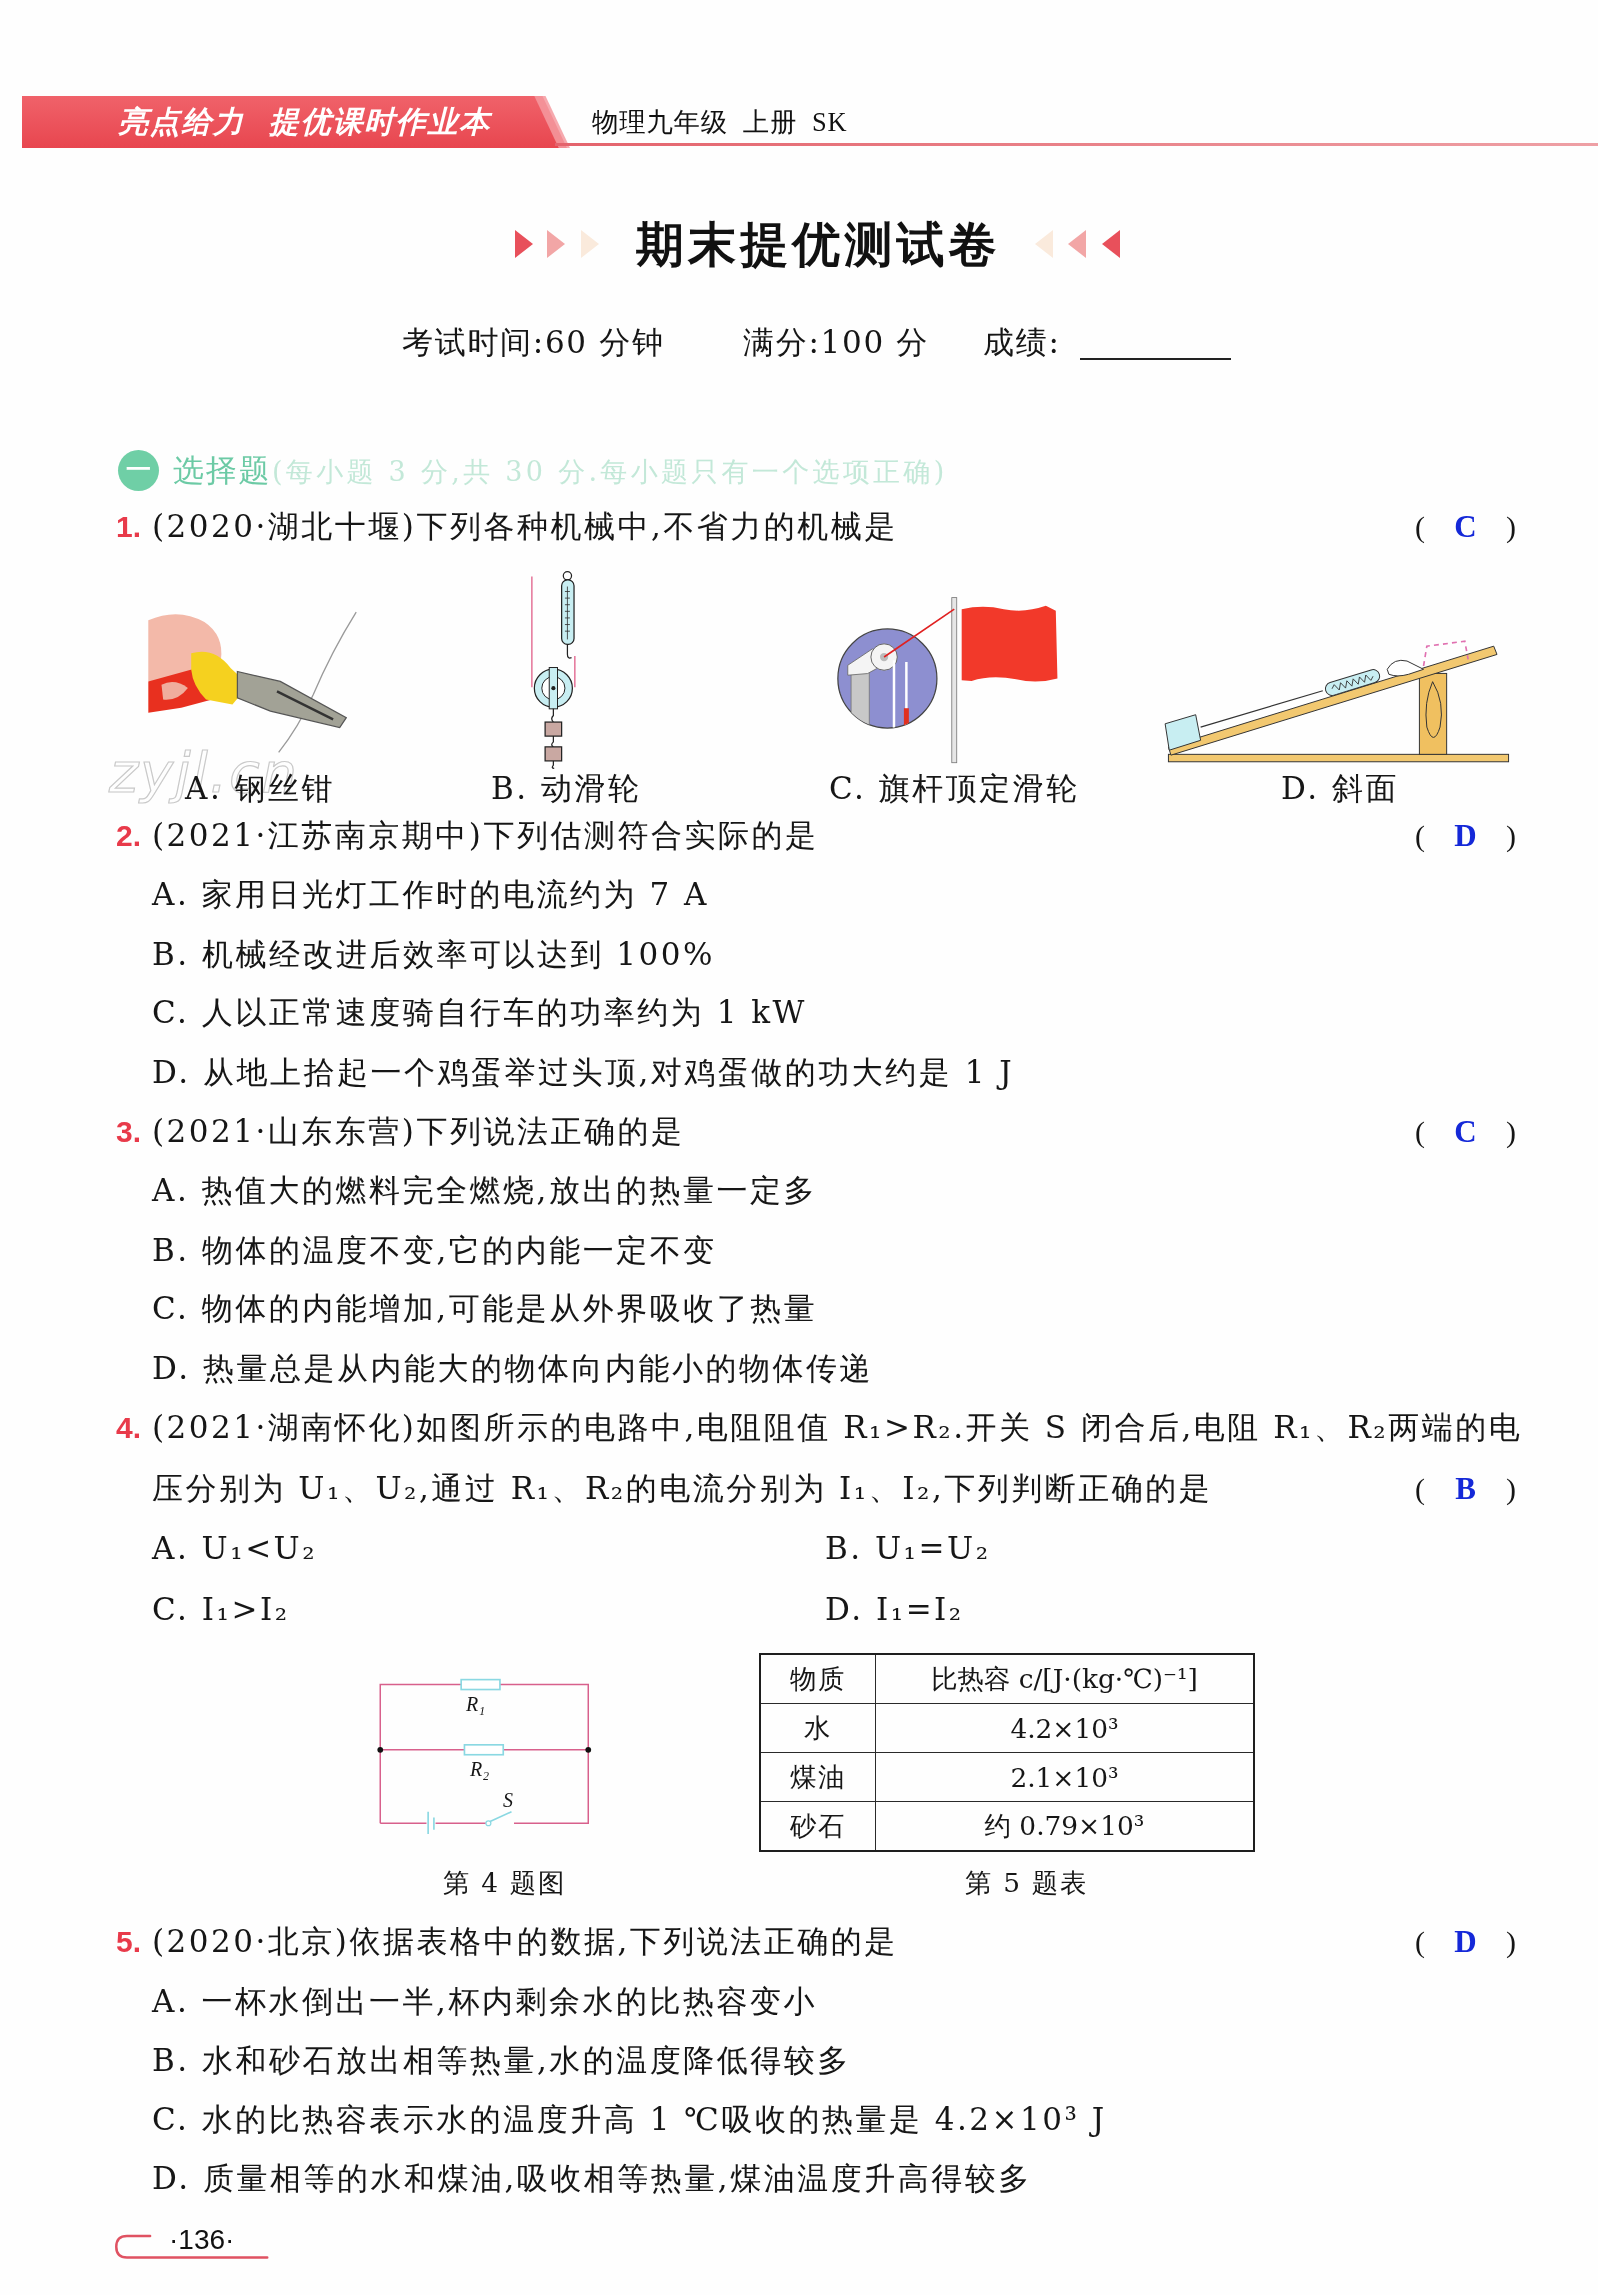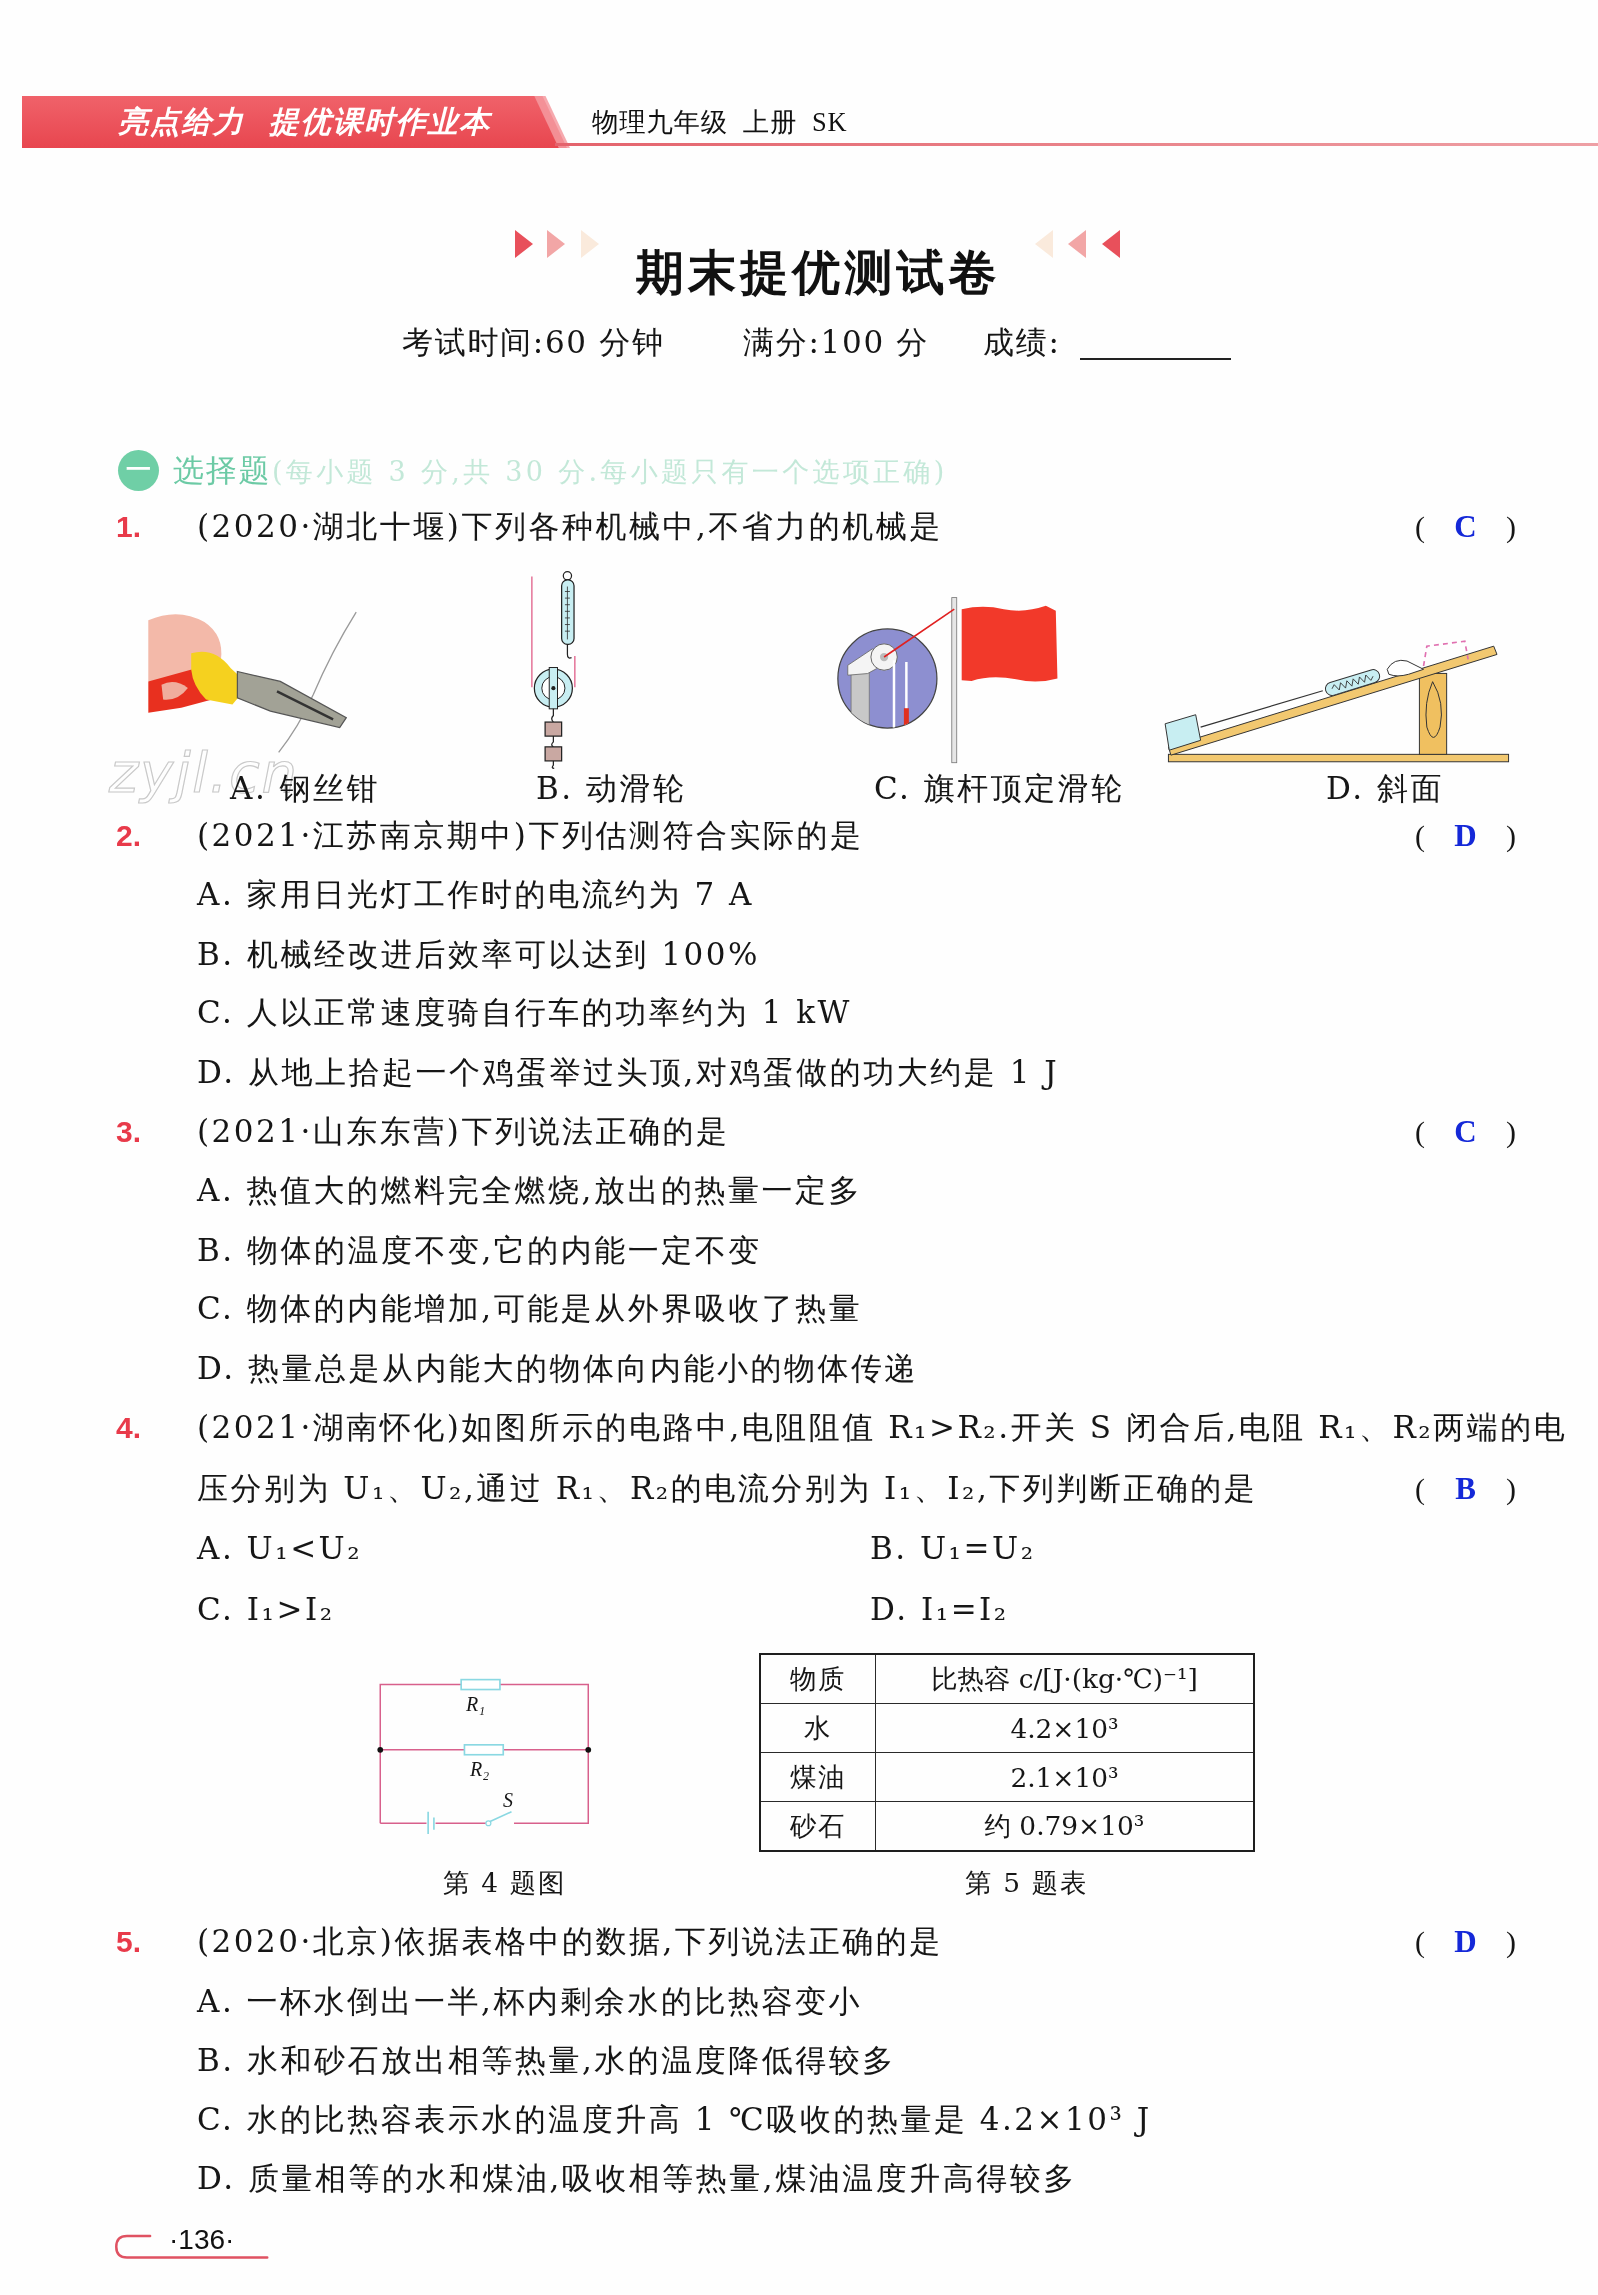--- a/index.html
+++ b/index.html
@@ -1,38 +1,38 @@
 <!DOCTYPE html>
 <html style="font-size:13.2px"><head>
 <meta charset="utf-8">
 <style>
   html,body{margin:0;padding:0;background:#ffffff;}
   #page{position:relative;width:1598px;height:2295px;overflow:hidden;background:#fefefe;
         font-family:"DejaVu Serif","Liberation Serif",serif;color:#161616;}
   .abs{position:absolute;}
-  .line{position:absolute;height:41px;line-height:41px;font-size:31px;letter-spacing:2.5px;white-space:nowrap;margin-left:45px;}
+  .line{position:absolute;height:41px;line-height:41px;font-size:31px;letter-spacing:2.5px;white-space:nowrap;}
   .qnum{position:absolute;left:116px;height:41px;line-height:41px;font-family:"Liberation Sans",sans-serif;
         font-weight:bold;font-size:30px;color:#e83a4a;}
   .answer{position:absolute;left:1415px;width:101px;height:41px;line-height:41px;display:flex;
           justify-content:space-between;align-items:center;font-size:30px;font-family:"Liberation Serif",serif;}
   .answer .ans{color:#1428d8;font-weight:bold;font-size:31px;}
   
   .band{left:22px;top:96px;width:545px;height:52px;
         background:linear-gradient(180deg,#f0626a 0%,#e8464f 100%);
         clip-path:polygon(0 0,95.5% 0,100% 100%,0 100%);}
   .band-strip{left:519px;top:96px;width:51px;height:52px;background:#f59aa0;opacity:.85;
         clip-path:polygon(30% 0,52% 0,100% 100%,78% 100%);}
   .band-line{left:555px;top:143px;width:1043px;height:2.5px;background:linear-gradient(90deg,#e4636c,#eea0a5);}
   .brand{top:99px;height:46px;line-height:46px;font-family:"Liberation Sans","DejaVu Sans",sans-serif;
          font-weight:bold;font-size:30px;letter-spacing:1.7px;color:#fff;font-style:italic;}
   .book{left:592px;top:102px;height:41px;line-height:41px;font-family:Liberation Serif, serif;
         font-size:26.4px;letter-spacing:0.8px;color:#111;white-space:pre;}
   
   .title{left:636px;top:215px;height:58px;line-height:58px;font-family:"DejaVu Sans",sans-serif;
-         font-weight:bold;font-size:48px;letter-spacing:4.1px;color:#111;margin-top:28px;}
+         font-weight:bold;font-size:48px;letter-spacing:4.1px;color:#111;}
   .tri-r{position:absolute;width:0;height:0;border-top:14px solid transparent;border-bottom:14px solid transparent;border-left:18px solid #e8505b;top:230px;}
   .tri-l{position:absolute;width:0;height:0;border-top:14px solid transparent;border-bottom:14px solid transparent;border-right:18px solid #e8505b;top:230px;}
   
   .info{top:322px;height:41px;line-height:41px;font-size:31px;letter-spacing:1.7px;white-space:nowrap;}
   .blank{left:1080px;top:358px;width:151px;height:1.7px;background:#222;}
   
   .sec-badge{left:118px;top:450px;width:41px;height:41px;border-radius:50%;background:#6fcfa6;
              color:#fff;font-family:"DejaVu Sans",sans-serif;font-weight:bold;font-size:25px;
              text-align:center;line-height:40px;}
   .sec-title{left:173px;top:450px;height:41px;line-height:41px;font-size:31px;letter-spacing:1.7px;color:#6ccaa5;}

